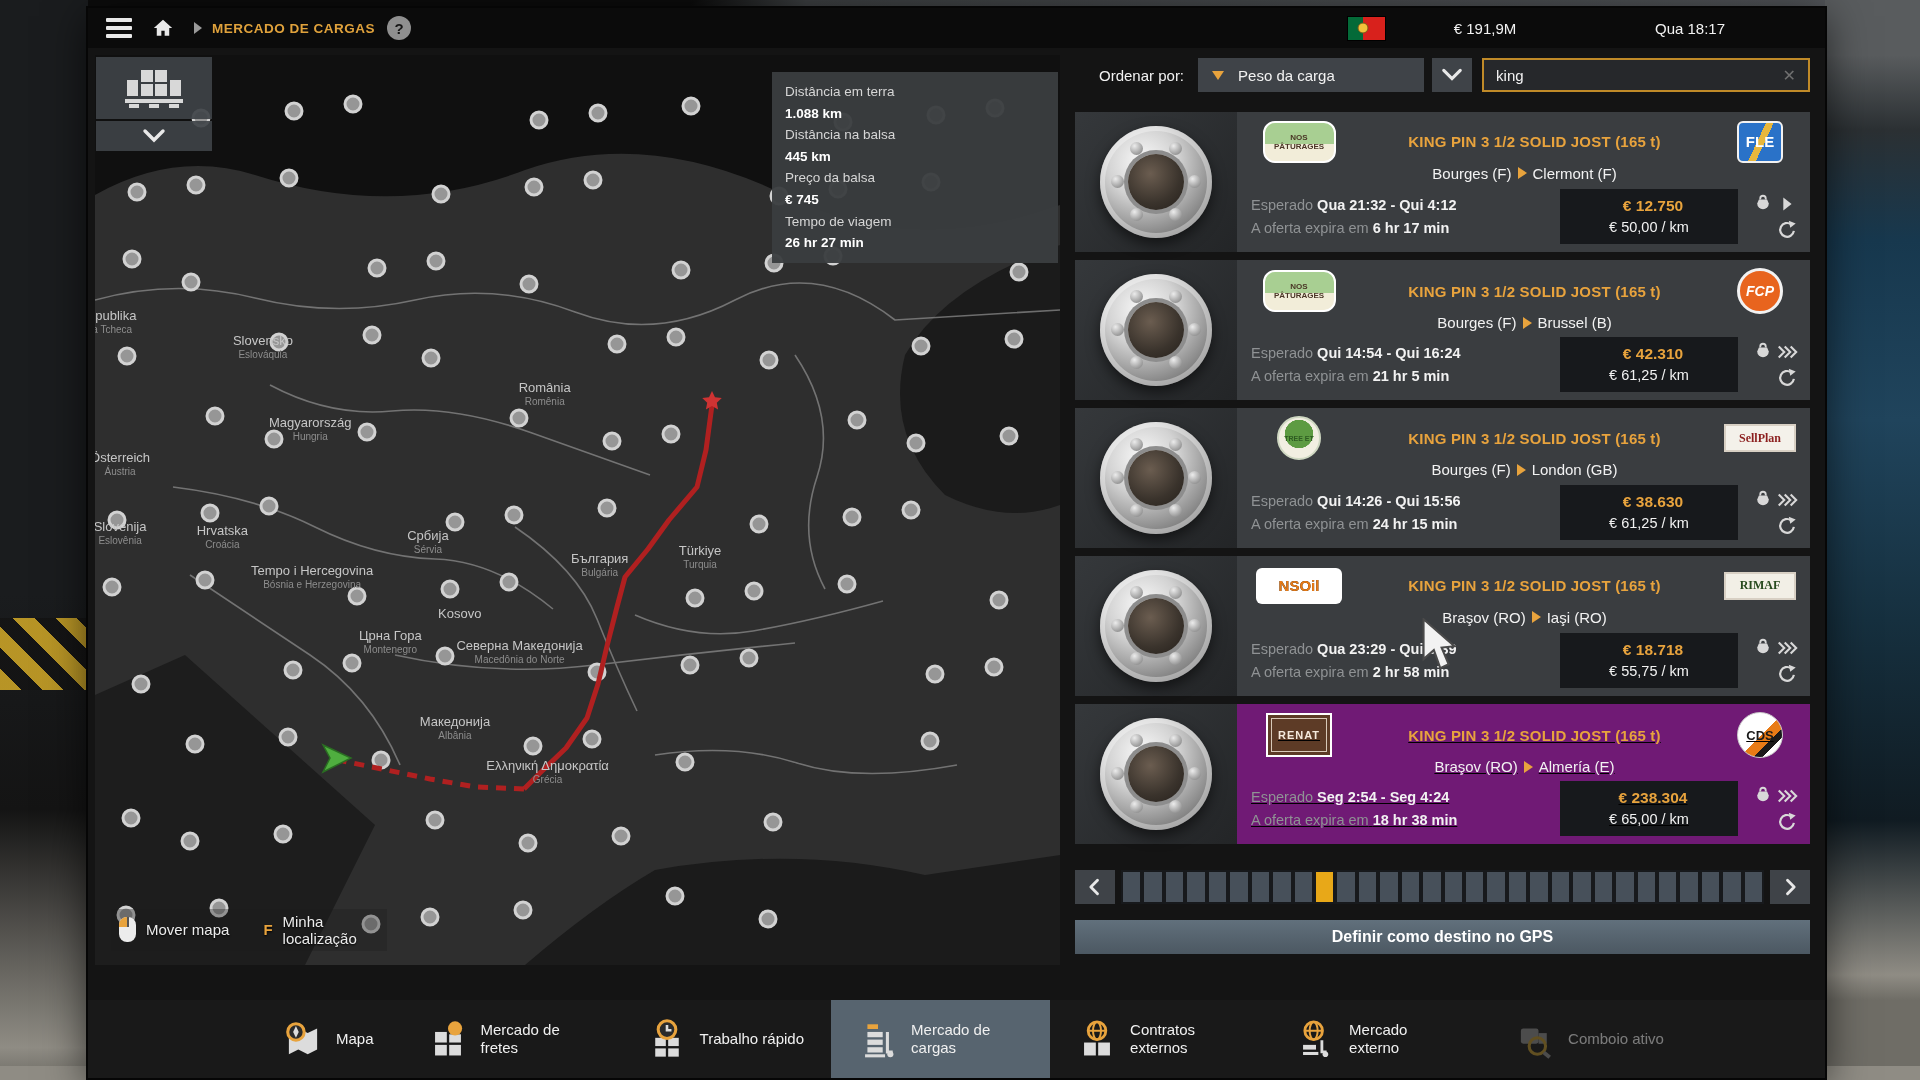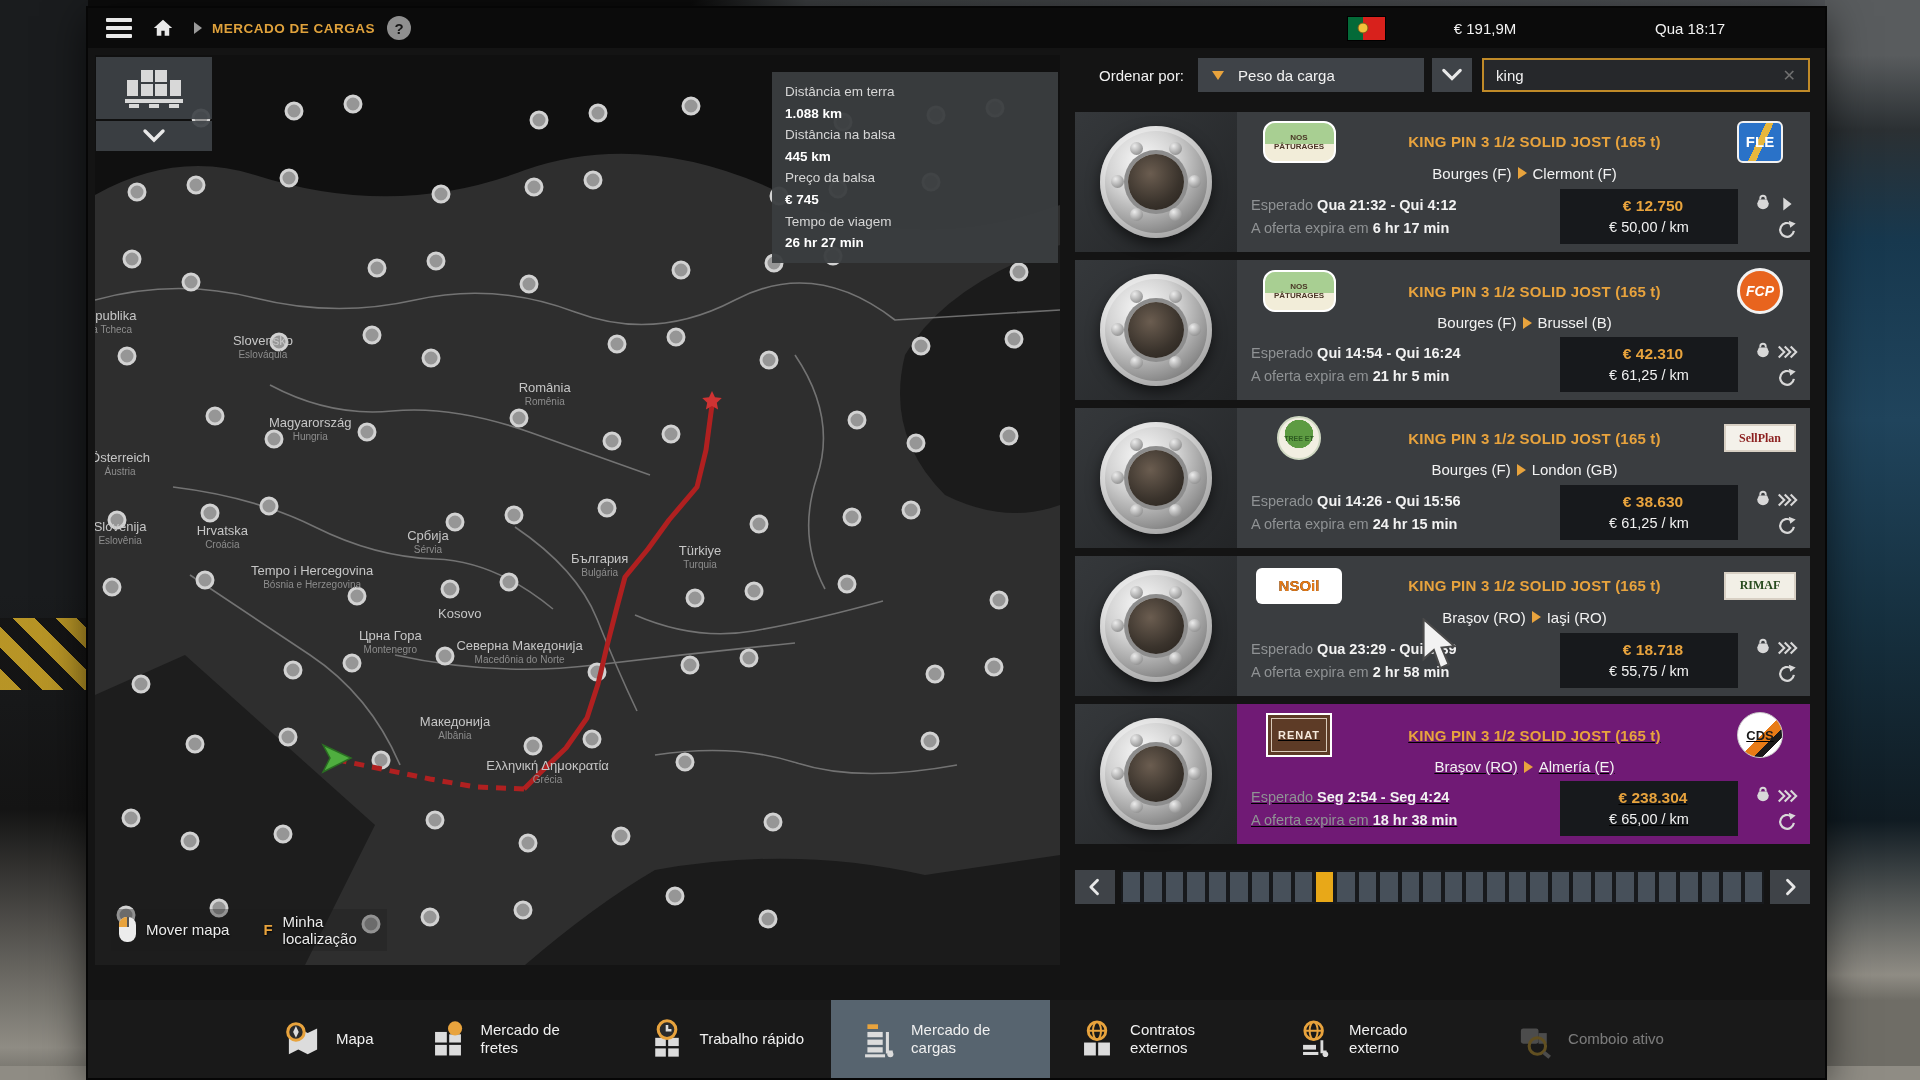--- a/index.html
+++ b/index.html
@@ -822,20 +822,21 @@
           <div class="tick"></div>
           <div class="tick"></div>
         </div>
       <div class="pg-btn">
         <svg width="20" height="22" viewBox="0 0 24 24">
           <path d="M9 4 l8 8 -8 8" stroke="#e8e8e8" stroke-width="3.4" fill="none" stroke-linecap="round" stroke-linejoin="round"></path>
         </svg>
       </div>
     </div>
 
+    <div class="gps-btn">Definir como destino no GPS</div>
   </div>
 
   <div class="bottom-nav">
       <div class="nav-item">
     <span class="nav-icon"><svg viewBox="0 0 34 34">
             <path d="M5 12 L13 8 L21 12 L29 8 L29 26 L21 30 L13 26 L5 30 Z" fill="#dcdcdc"></path>
             <circle cx="11" cy="11" r="7" fill="#2b2b2b" stroke="#e8a33d" stroke-width="2.6"></circle>
             <path d="M11 6 L13.4 11 L11 16 L8.6 11 Z" fill="#dcdcdc"></path>
           </svg></span>
     <span class="nav-label">Mapa</span>

